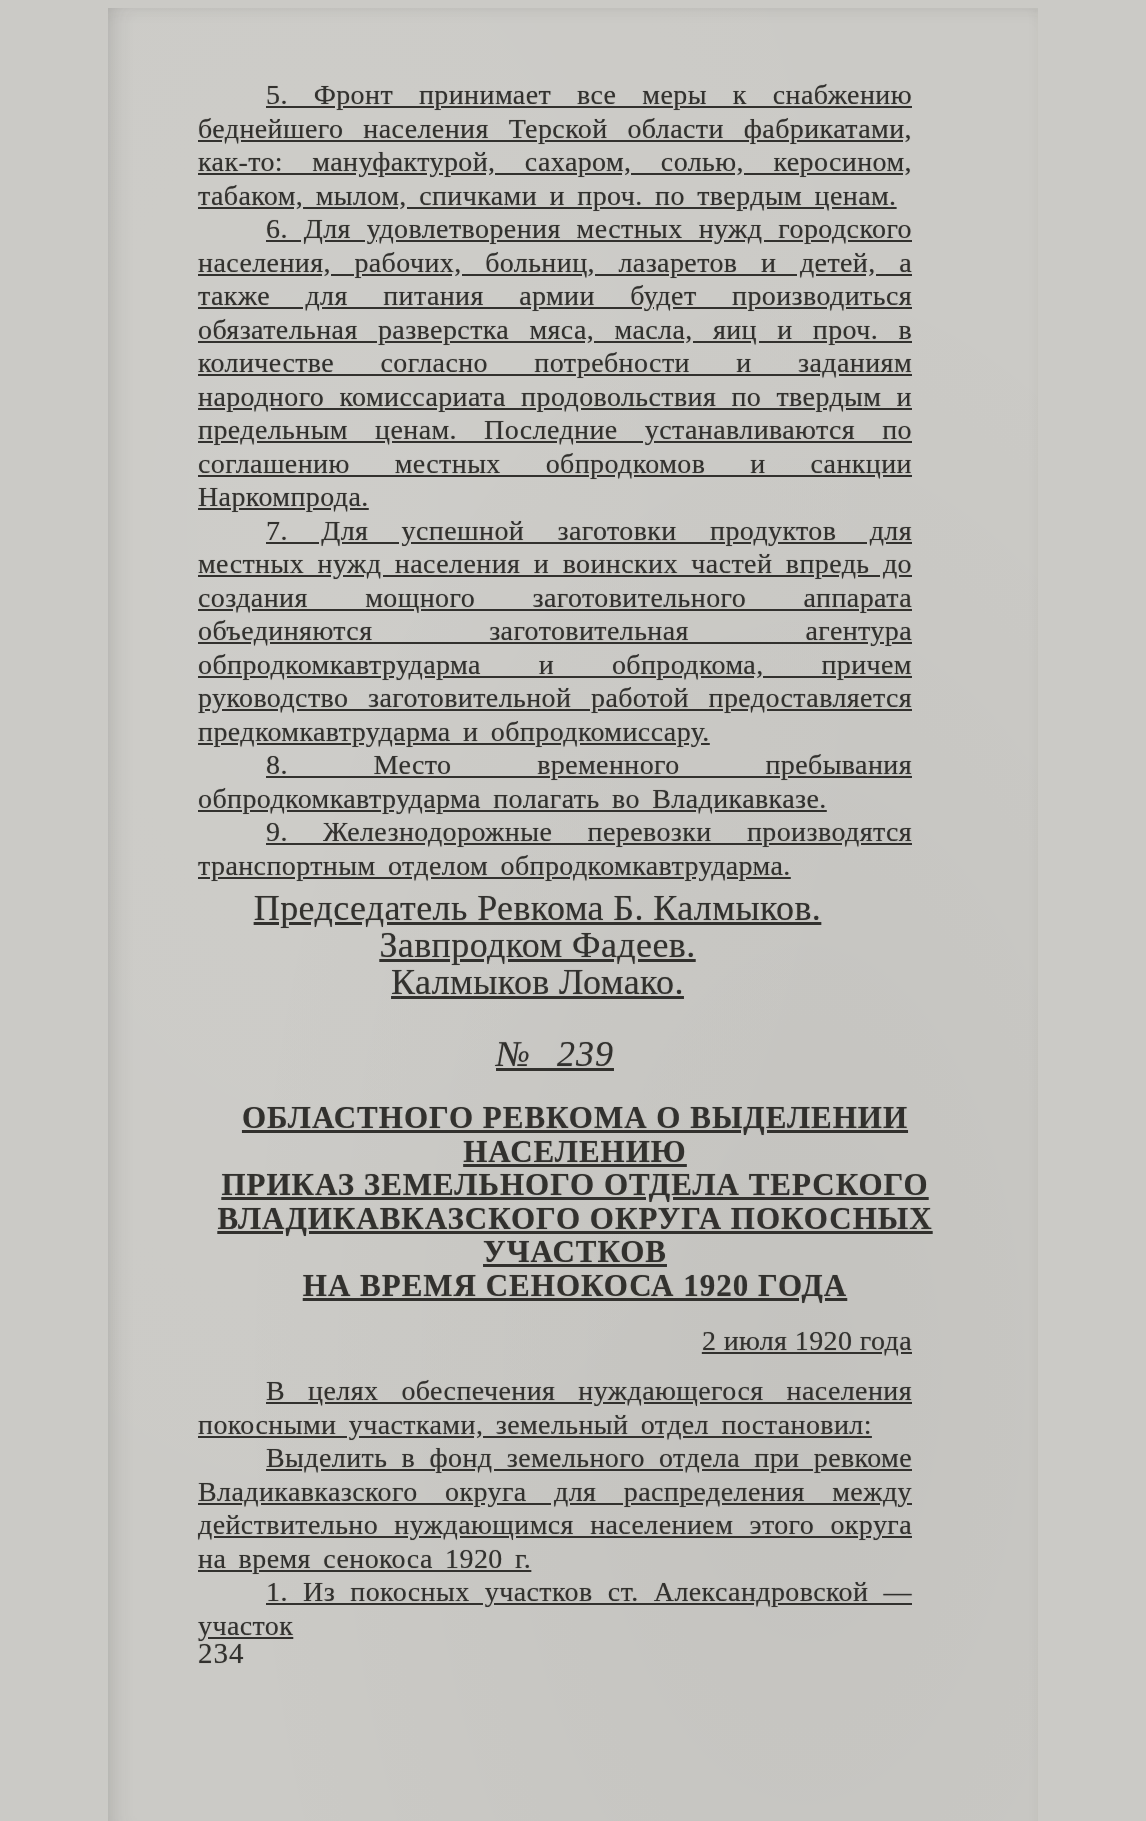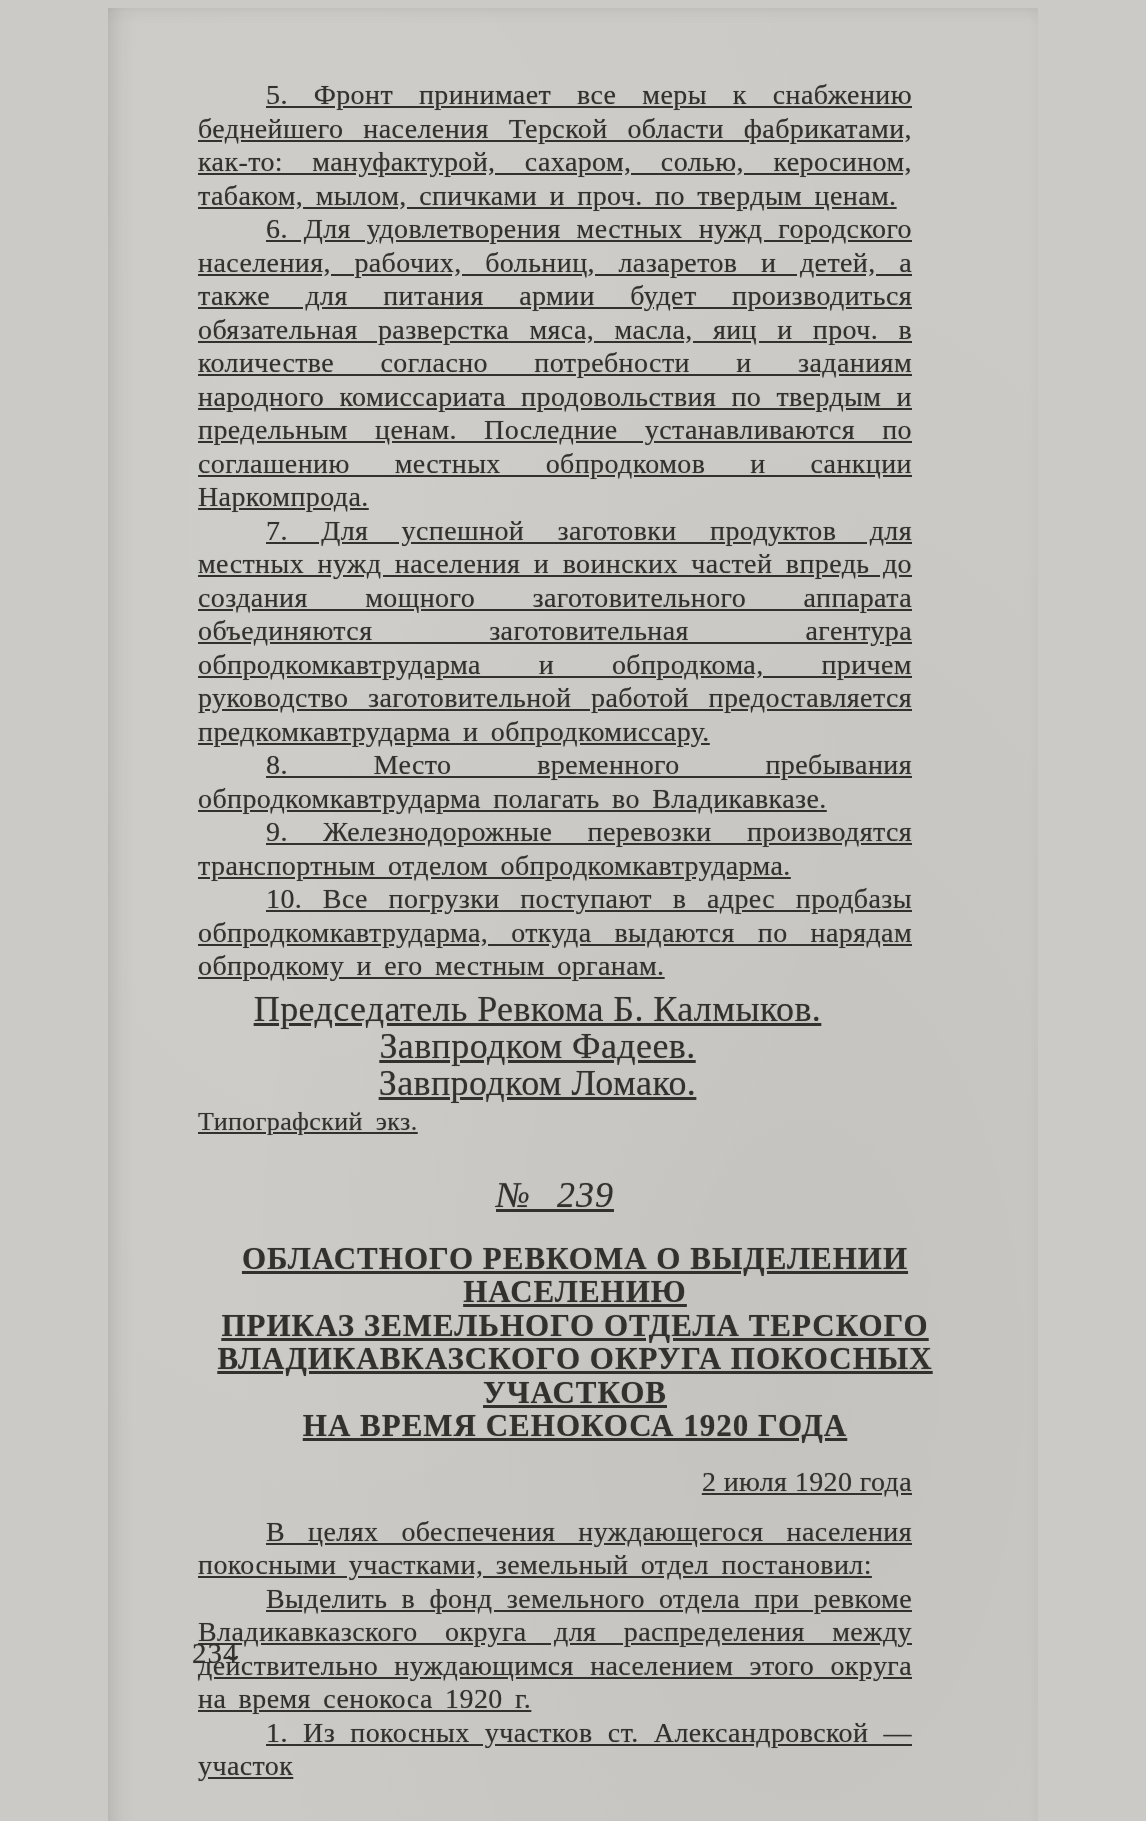--- a/index.html
+++ b/index.html
@@ -75,50 +75,48 @@
     text-align: right;
     font-size: 28px;
     line-height: 34px;
     letter-spacing: 0.4px;
   }
   .doc2-body {
     margin-top: 16px;
   }
   .page-number {
     position: absolute;
-    left: 84px;
+    left: 90px;
     top: 1628px;
     font-size: 29px;
     line-height: 34px;
     letter-spacing: 1px;
     text-shadow: 0 0 1px rgba(47,46,43,0.45);
   }
 </style>
 </head>
 <body>
 
 <div class="page">
   <div class="content">
 
     <section>
       <p class="body-para">5. Фронт принимает все меры к снабжению беднейшего населения Терской области фабрикатами, как-то: мануфактурой, сахаром, солью, керосином, табаком, мылом, спичками и проч. по твердым ценам.</p>
       <p class="body-para">6. Для удовлетворения местных нужд городского населения, рабочих, больниц, лазаретов и детей, а также для питания армии будет производиться обязательная разверстка мяса, масла, яиц и проч. в количестве согласно потребности и заданиям народного комиссариата продовольствия по твердым и предельным ценам. Последние устанавливаются по соглашению местных обпродкомов и санкции Наркомпрода.</p>
       <p class="body-para">7. Для успешной заготовки продуктов для местных нужд населения и воинских частей впредь до создания мощного заготовительного аппарата объединяются заготовительная агентура обпродкомкавтрударма и обпродкома, причем руководство заготовительной работой предоставляется предкомкавтрударма и обпродкомиссару.</p>
       <p class="body-para">8. Место временного пребывания обпродкомкавтрударма полагать во Владикавказе.</p>
       <p class="body-para">9. Железнодорожные перевозки производятся транспортным отделом обпродкомкавтрударма.</p>
-      <p class="body-para">10. Все погрузки поступают в адрес продбазы обпродкомкавтрударма, откуда выдаются по нарядам обпродкому и его местным органам.</p>
 
       <div class="signatures">
         <div>Председатель Ревкома Б. Калмыков.</div>
         <div>Завпродком Фадеев.</div>
-        <div>Завпродком Ломако.</div>
+        <div>Калмыков Ломако.</div>
       </div>
 
       <div class="archive-block">
-        <div>Типографский экз.</div>
       </div>
     </section>
 
     <section>
       <div class="doc-number">№ 239</div>
 
       <div class="doc-title">
         <div>ОБЛАСТНОГО РЕВКОМА О ВЫДЕЛЕНИИ НАСЕЛЕНИЮ</div>
         <div>ПРИКАЗ ЗЕМЕЛЬНОГО ОТДЕЛА ТЕРСКОГО</div>
         <div>ВЛАДИКАВКАЗСКОГО ОКРУГА ПОКОСНЫХ УЧАСТКОВ</div>

